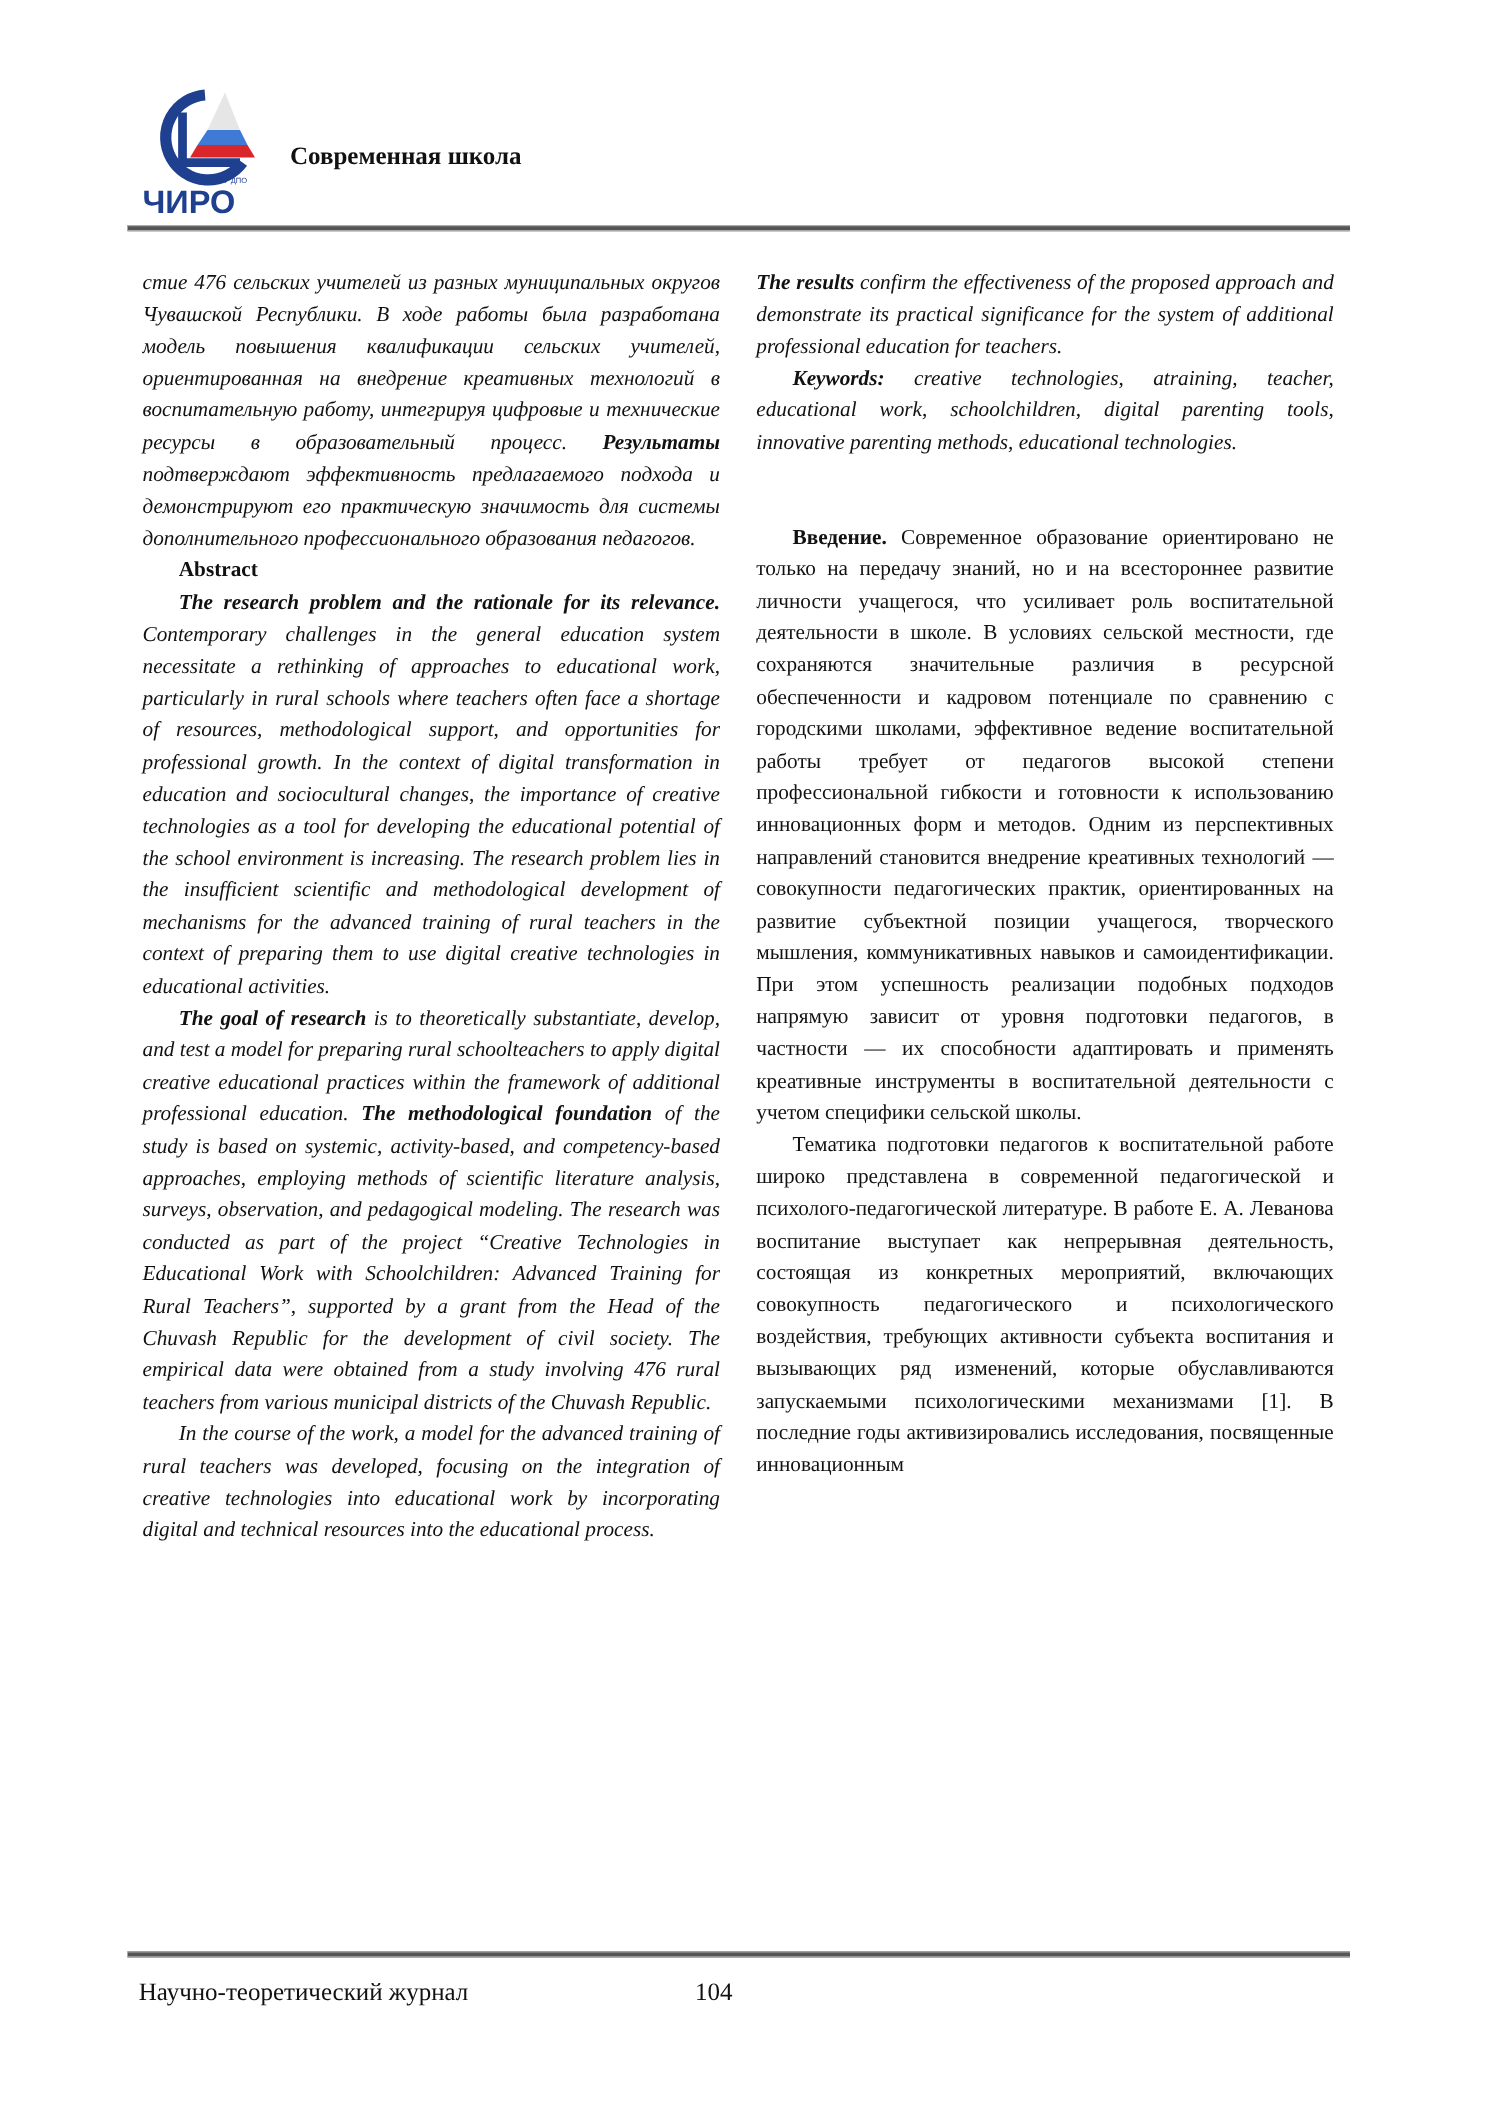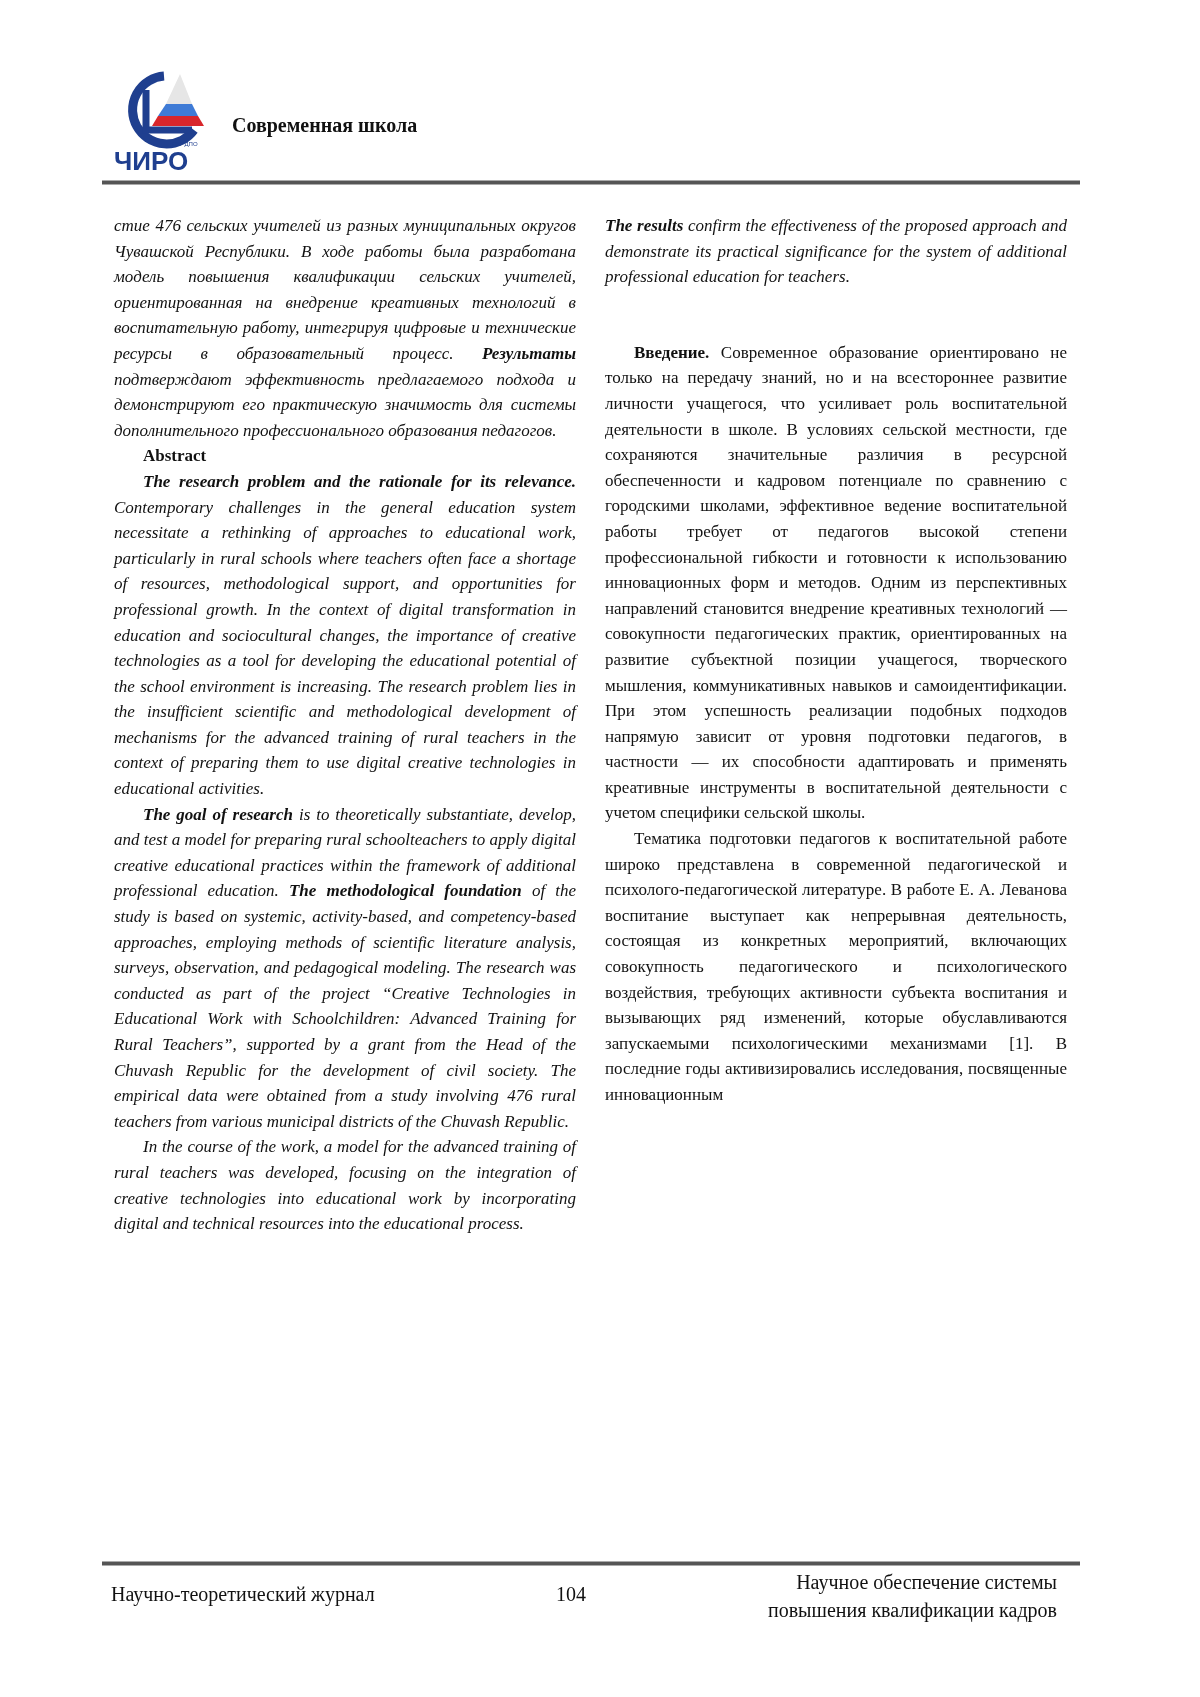--- a/index.html
+++ b/index.html
@@ -51,26 +51,23 @@
   <div class="col col-left">
     <p class="it"><span>стие 476 сельских учителей из разных муниципальных округов Чувашской Республики. В ходе работы была разработана модель повышения квалификации сельских учителей, ориентированная на внедрение креативных технологий в воспитательную работу, интегрируя цифровые и технические ресурсы в образовательный процесс.</span> <span class="b">Результаты</span> <span>подтверждают эффективность предлагаемого подхода и демонстрируют его практическую значимость для системы дополнительного профессионального образования педагогов.</span></p>
     <p class="abstract-head">Abstract</p>
     <p class="it indent"><span class="b">The research problem and the rationale for its relevance.</span> <span>Contemporary challenges in the general education system necessitate a rethinking of approaches to educational work, particularly in rural schools where teachers often face a shortage of resources, methodological support, and opportunities for professional growth. In the context of digital transformation in education and sociocultural changes, the importance of creative technologies as a tool for developing the educational potential of the school environment is increasing. The research problem lies in the insufficient scientific and methodological development of mechanisms for the advanced training of rural teachers in the context of preparing them to use digital creative technologies in educational activities.</span></p>
     <p class="it indent"><span class="b">The goal of research</span> <span>is to theoretically substantiate, develop, and test a model for preparing rural schoolteachers to apply digital creative educational practices within the framework of additional professional education.</span> <span class="b">The methodological foundation</span> <span>of the study is based on systemic, activity-based, and competency-based approaches, employing methods of scientific literature analysis, surveys, observation, and pedagogical modeling. The research was conducted as part of the project “Creative Technologies in Educational Work with Schoolchildren: Advanced Training for Rural Teachers”, supported by a grant from the Head of the Chuvash Republic for the development of civil society. The empirical data were obtained from a study involving 476 rural teachers from various municipal districts of the Chuvash Republic.</span></p>
     <p class="it indent">In the course of the work, a model for the advanced training of rural teachers was developed, focusing on the integration of creative technologies into educational work by incorporating digital and technical resources into the educational process.</p>
   </div>
 
   <div class="col col-right">
     <p class="it"><span class="b">The results</span> <span>confirm the effectiveness of the proposed approach and demonstrate its practical significance for the system of additional professional education for teachers.</span></p>
+    <p class="it indent"><span class="b">Keywords:</span> <span>creative technologies, atraining, teacher, educational work, schoolchildren, digital parenting tools, innovative parenting methods, educational technologies.</span></p>
     <div class="gap"></div>
     <div class="gap"></div>
     <p class="indent"><span class="b">Введение.</span> <span>Современное образование ориентировано не только на передачу знаний, но и на всестороннее развитие личности учащегося, что усиливает роль воспитательной деятельности в школе. В условиях сельской местности, где сохраняются значительные различия в ресурсной обеспеченности и кадровом потенциале по сравнению с городскими школами, эффективное ведение воспитательной работы требует от педагогов высокой степени профессиональной гибкости и готовности к использованию инновационных форм и методов. Одним из перспективных направлений становится внедрение креативных технологий — совокупности педагогических практик, ориентированных на развитие субъектной позиции учащегося, творческого мышления, коммуникативных навыков и самоидентификации. При этом успешность реализации подобных подходов напрямую зависит от уровня подготовки педагогов, в частности — их способности адаптировать и применять креативные инструменты в воспитательной деятельности с учетом специфики сельской школы.</span></p>
     <p class="indent">Тематика подготовки педагогов к воспитательной работе широко представлена в современной педагогической и психолого-педагогической литературе. В работе Е. А. Леванова воспитание выступает как непрерывная деятельность, состоящая из конкретных мероприятий, включающих совокупность педагогического и психологического воздействия, требующих активности субъекта воспитания и вызывающих ряд изменений, которые обуславливаются запускаемыми психологическими механизмами [1]. В последние годы активизировались исследования, посвященные инновационным</p>
   </div>
 
   <div class="footer-rule"></div>
   <div class="foot-left">Научно-теоретический журнал</div>
   <div class="foot-page">104</div>
-  <div class="foot-right">
-    <div>Научное обеспечение системы</div>
-    <div>повышения квалификации кадров</div>
-  </div>
 </div>
 
 </body></html>

